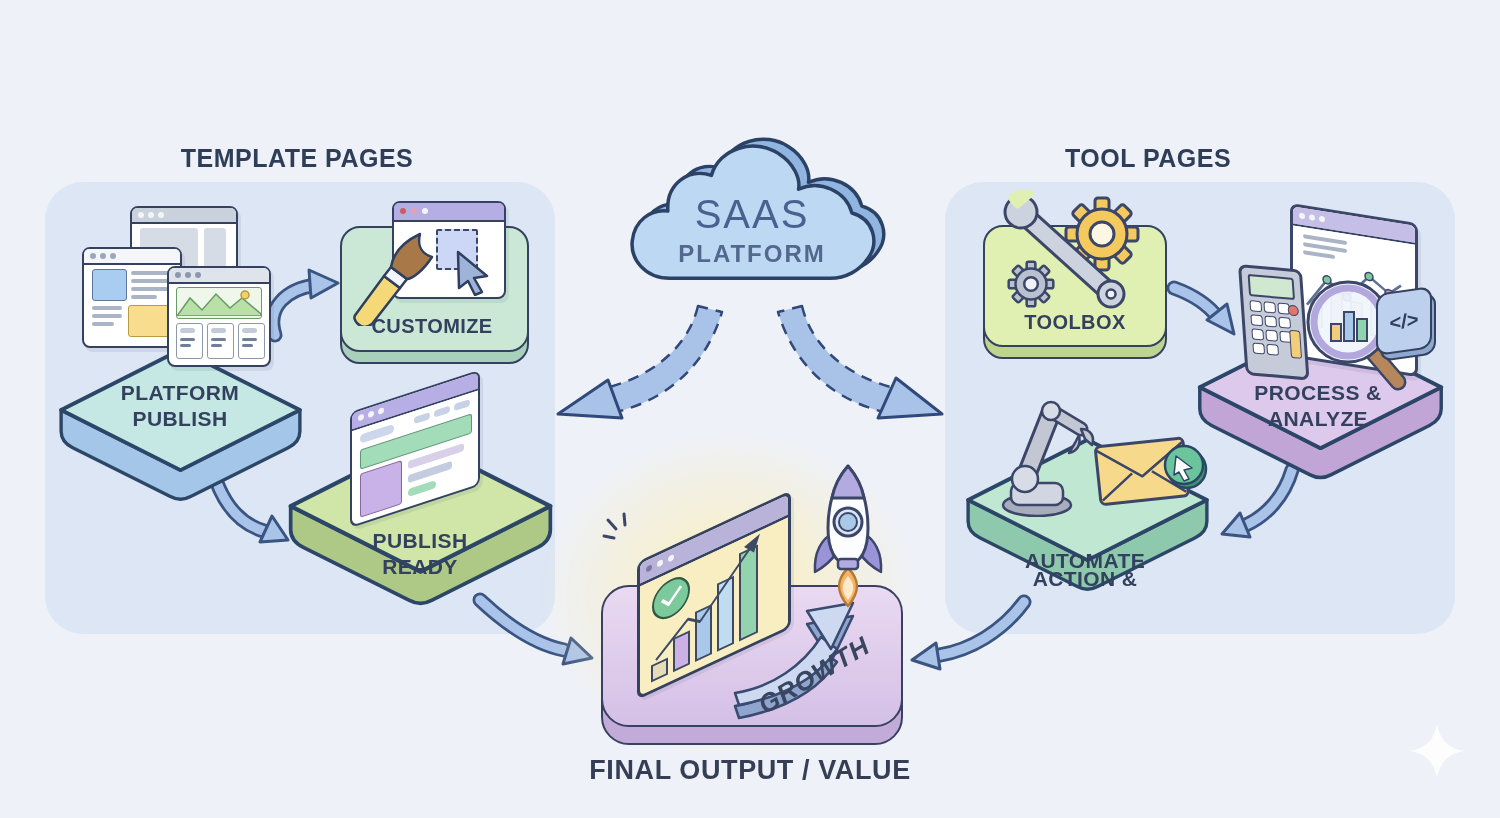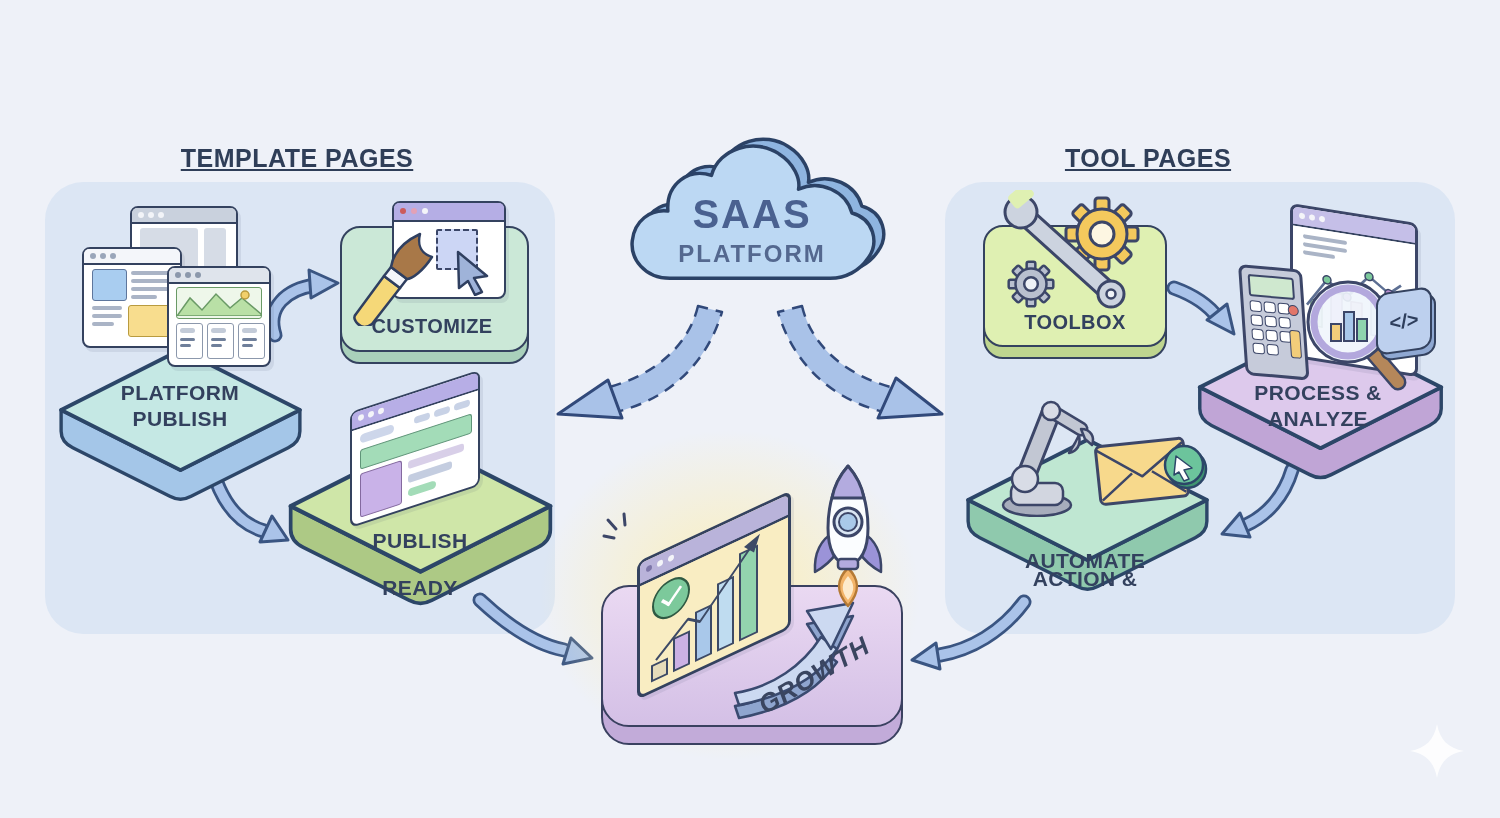--- a/index.html
+++ b/index.html
@@ -1,24 +1,24 @@
 <!DOCTYPE html>
 <html><head>
 <meta charset="utf-8">
 <style>
   html,body{margin:0;padding:0;}
   body{font-family:"Liberation Sans", sans-serif;}
   .canvas{position:relative;width:1500px;height:818px;background:#eef1f8;overflow:hidden;}
   .abs{position:absolute;}
   .title{position:absolute;left:0;right:0;top:40px;text-align:center;font-size:42px;font-weight:700;color:#3b4a68;letter-spacing:.5px;}
-  .sec-header{position:absolute;transform:translateX(-50%);font-size:25px;font-weight:700;color:#2f3e58;letter-spacing:.5px;white-space:nowrap;text-decoration:underline;}
+  .sec-header{position:absolute;transform:translateX(-50%);font-size:25px;font-weight:700;color:#2f3e58;letter-spacing:.5px;white-space:nowrap;}
   .panel{position:absolute;width:510px;height:452px;top:182px;background:#dce6f4;border-radius:38px;}
   .lbl{position:absolute;transform:translateX(-50%);text-align:center;font-weight:700;color:#33415e;line-height:1.24;white-space:nowrap;font-size:21px;letter-spacing:.4px;}
   .lbl.small{font-size:20px;}
-  .cloud-txt1{position:absolute;transform:translateX(-50%);font-size:40px;font-weight:700;color:#4a6190;letter-spacing:2px;}
+  .cloud-txt1{position:absolute;transform:translateX(-50%);font-size:40px;font-weight:400;color:#4a6190;letter-spacing:2px;}
   .cloud-txt2{position:absolute;transform:translateX(-50%);font-size:24px;font-weight:700;color:#54688f;letter-spacing:2px;}
   .win{position:absolute;background:#fff;border:2.5px solid #34425f;border-radius:8px;box-shadow:3px 4px 0 rgba(70,80,110,.10);}
   .hd{position:relative;height:14px;border-bottom:2.5px solid #34425f;border-radius:5px 5px 0 0;}
   .dot3{position:absolute;top:4px;left:6px;width:6px;height:6px;border-radius:50%;}
   .card{position:absolute;border:2.5px solid #34425f;border-radius:20px;}
   .blk{position:absolute;border-radius:3px;}
   .growth-text{position:absolute;font-size:26px;font-weight:700;font-style:italic;color:#3a4560;letter-spacing:1px;transform:rotate(-31deg);}
   .final-lbl{position:absolute;transform:translateX(-50%);font-size:27px;font-weight:700;color:#353e55;letter-spacing:.6px;white-space:nowrap;}
   .code-badge{position:absolute;width:52px;height:58px;background:#bdd0ee;border:2.5px solid #34425f;border-radius:12px;transform:skewY(-8deg);display:flex;align-items:center;justify-content:center;font-size:20px;font-weight:700;color:#2e3e5c;}
   .code-badge-back{position:absolute;width:52px;height:58px;background:#8fa8d2;border:2.5px solid #34425f;border-radius:12px;transform:skewY(-8deg);}
@@ -151,21 +151,21 @@
     <path d="M 10 92 L 38 54 L 54 66 L 26 102 Q 18 108 12 102 Q 6 96 10 92 Z" fill="#f5d878" stroke="#2f3f60" stroke-width="2.5" stroke-linejoin="round"></path>
     <path d="M 38 54 L 45 45 L 61 57 L 54 66 Z" fill="#f4f6fa" stroke="#2f3f60" stroke-width="2.5" stroke-linejoin="round"></path>
     <path d="M 45 45 C 47 32 57 20 74 12 C 71 24 76 32 86 35 C 77 49 66 57 61 57 Z" fill="#a87848" stroke="#2f3f60" stroke-width="2.5" stroke-linejoin="round"></path>
   </svg>
 
   <svg class="abs" style="left:278px;top:432px;" width="285" height="180" viewBox="0 0 270 170">
     <path d="M 12 70 L 12 92 Q 12 103 24 109 L 124 159 Q 135 165 146 159 L 246 109 Q 258 103 258 92 L 258 70 L 135 132 Z" fill="#adc985" stroke="#2c4668" stroke-width="3.5" stroke-linejoin="round"></path>
     <polygon points="135,8 258,70 135,132 12,70" fill="#cfe6a8" stroke="#2c4668" stroke-width="4" stroke-linejoin="round"></polygon>
   </svg>
   <div class="lbl" style="left:420px;top:528px;">PUBLISH</div>
-  <div class="lbl" style="left:420px;top:554px;margin-top:21px;">READY</div>
+  <div class="lbl" style="left:420px;top:554px;">READY</div>
   <div class="win" style="left:350px;top:412px;width:126px;height:112px;transform:skewY(-18deg);transform-origin:0 0;">
     <div class="hd" style="background:#b7aee6;height:16px;">
         <span class="dot3" style="background:#f4f5f9;box-shadow:10px 0 0 #f4f5f9,20px 0 0 #f4f5f9;"></span>
       </div>
     <div class="blk" style="left:8px;top:24px;width:34px;height:9px;background:#cdd6ea;border-radius:5px;"></div>
     <div class="blk" style="left:62px;top:24px;width:16px;height:7px;background:#c8d2e6;border-radius:4px;"></div>
     <div class="blk" style="left:82px;top:24px;width:16px;height:7px;background:#c8d2e6;border-radius:4px;"></div>
     <div class="blk" style="left:102px;top:24px;width:16px;height:7px;background:#c8d2e6;border-radius:4px;"></div>
     <div class="blk" style="left:8px;top:39px;width:110px;height:18px;background:#a3dcb8;border:1.5px solid #5f9478;"></div>
     <div class="blk" style="left:8px;top:63px;width:40px;height:42px;background:#c9b2e8;border:1.5px solid #84699f;"></div>
@@ -346,18 +346,19 @@
     <path d="M 56 72 C 70 80 76 94 75 112 C 66 107 58 100 53 92 Z" fill="#9b93d8" stroke="#3c4668" stroke-width="2.5" stroke-linejoin="round"></path>
     <path d="M 42 108 C 52 118 56 130 42 146 C 28 130 32 118 42 108 Z" fill="#f3b469" stroke="#b57a35" stroke-width="2.5" stroke-linejoin="round"></path>
     <path d="M 42 116 C 48 123 50 130 42 140 C 34 130 36 123 42 116 Z" fill="#fdeacb"></path>
     <path d="M 42 6 C 56 22 62 46 62 68 C 62 88 56 102 42 106 C 28 102 22 88 22 68 C 22 46 28 22 42 6 Z" fill="#fbfdff" stroke="#3c4668" stroke-width="3" stroke-linejoin="round"></path>
     <path d="M 42 6 C 50 15 56 27 58 38 L 26 38 C 28 27 34 15 42 6 Z" fill="#b3abdf" stroke="#3c4668" stroke-width="3" stroke-linejoin="round"></path>
     <circle cx="42" cy="62" r="14" fill="#dbe7f4" stroke="#3c4668" stroke-width="3"></circle>
     <circle cx="42" cy="62" r="9" fill="#a9c9e9" stroke="#3c4668" stroke-width="2"></circle>
     <rect x="32" y="99" width="20" height="10" rx="3" fill="#b3abdf" stroke="#3c4668" stroke-width="2.5"></rect>
   </svg>
 
+  <div class="final-lbl" style="left:750px;top:755px;">FINAL OUTPUT / VALUE</div>
 
   <svg class="abs" style="left:1408px;top:722px;" width="58" height="58" viewBox="0 0 58 58">
     <path d="M 29 2 C 32 18 40 26 56 29 C 40 32 32 40 29 56 C 26 40 18 32 2 29 C 18 26 26 18 29 2 Z" fill="#ffffff" opacity="0.85"></path>
   </svg>
 
 </div>
 
 </body></html>

